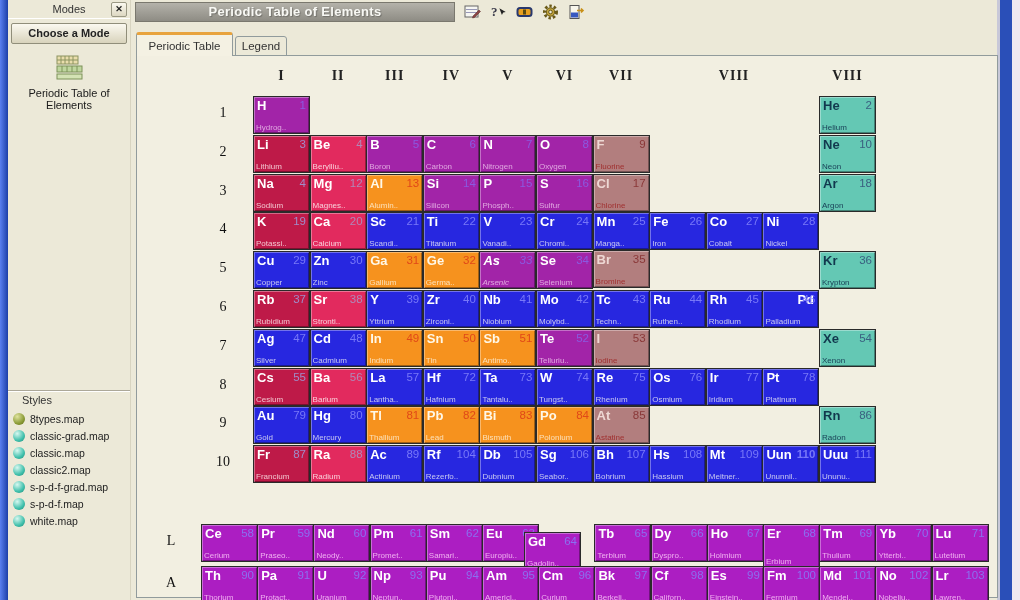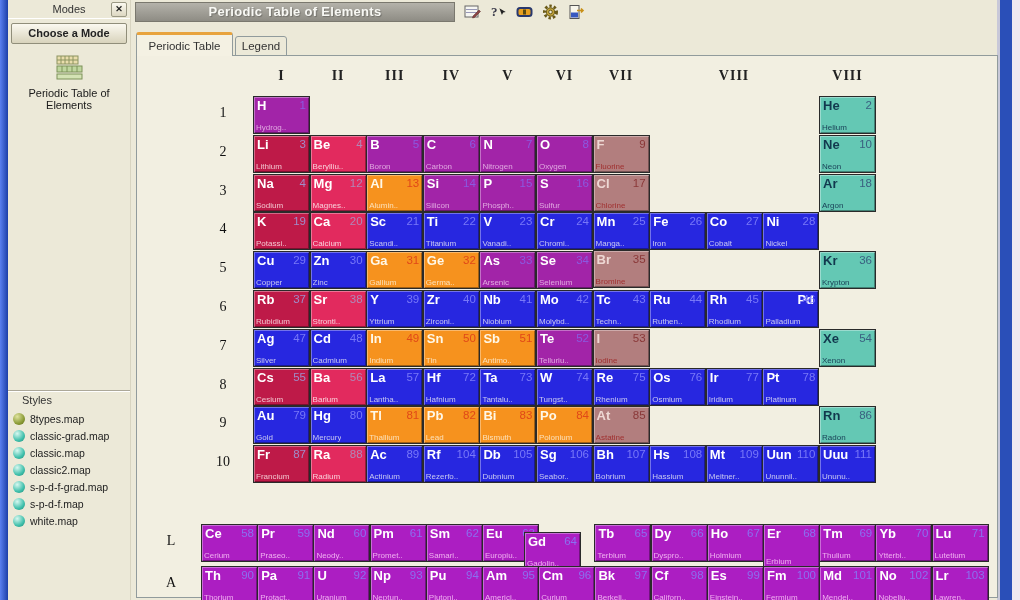--- a/index.html
+++ b/index.html
@@ -350,21 +350,21 @@
       <div class="cell" style="left: 229.2px; top: 195.2px; width: 57px; height: 38px; background: rgb(246, 146, 30);">
         <span class="sym" style="color: rgb(255, 248, 232);">Ga</span>
         <span class="num" style="color: rgb(224, 72, 24);">31</span>
         <span class="ename" style="color: rgb(252, 224, 184);">Gallium</span>
       </div>
       <div class="cell" style="left: 285.8px; top: 195.2px; width: 57px; height: 38px; background: rgb(246, 146, 30);">
         <span class="sym" style="color: rgb(255, 248, 232);">Ge</span>
         <span class="num" style="color: rgb(224, 72, 24);">32</span>
         <span class="ename" style="color: rgb(252, 224, 184);">Germa..</span>
       </div>
-      <div class="cell" style="left: 342.4px; top: 195.2px; width: 57px; height: 38px; background: rgb(162, 36, 168);">
+      <div class="cell" style="left: 342.4px; top: 195.2px; width: 57px; height: 38px; background: rgb(162, 36, 168); font-style: italic;">
         <span class="sym" style="color: rgb(255, 255, 255);">As</span>
         <span class="num" style="color: rgb(138, 90, 224);">33</span>
         <span class="ename" style="color: rgb(224, 168, 224);">Arsenic</span>
       </div>
       <div class="cell" style="left: 399px; top: 195.2px; width: 57px; height: 38px; background: rgb(162, 36, 168);">
         <span class="sym" style="color: rgb(255, 255, 255);">Se</span>
         <span class="num" style="color: rgb(138, 90, 224);">34</span>
         <span class="ename" style="color: rgb(224, 168, 224);">Selenium</span>
       </div>
       <div class="cell" style="left: 455.6px; top: 194px; width: 57px; height: 38px; background: rgb(178, 126, 126);">
@@ -597,21 +597,21 @@
         <span class="num" style="color: rgb(120, 120, 248);">108</span>
         <span class="ename" style="color: rgb(200, 200, 240);">Hassium</span>
       </div>
       <div class="cell" style="left: 568.8px; top: 389.2px; width: 57px; height: 38px; background: rgb(39, 39, 224);">
         <span class="sym" style="color: rgb(255, 255, 255);">Mt</span>
         <span class="num" style="color: rgb(120, 120, 248);">109</span>
         <span class="ename" style="color: rgb(200, 200, 240);">Meitner..</span>
       </div>
       <div class="cell" style="left: 625.4px; top: 389.2px; width: 57px; height: 38px; background: rgb(39, 39, 224);">
         <span class="sym" style="color: rgb(255, 255, 255);">Uun</span>
-        <span class="num" style="color: rgb(120, 120, 248);">110</span>
+        <span class="num" style="color: rgb(120, 120, 248); font-weight: bold;">110</span>
         <span class="ename" style="color: rgb(200, 200, 240);">Ununnil..</span>
       </div>
       <div class="cell" style="left: 682px; top: 389.2px; width: 57px; height: 38px; background: rgb(39, 39, 224);">
         <span class="sym" style="color: rgb(255, 255, 255);">Uuu</span>
         <span class="num" style="color: rgb(120, 120, 248);">111</span>
         <span class="ename" style="color: rgb(200, 200, 240);">Ununu..</span>
       </div>
       <div class="cell" style="left: 64px; top: 468px; width: 57px; height: 38px; background: rgb(172, 30, 194);">
         <span class="sym" style="color: rgb(255, 255, 255);">Ce</span>
         <span class="num" style="color: rgb(138, 112, 240);">58</span>

